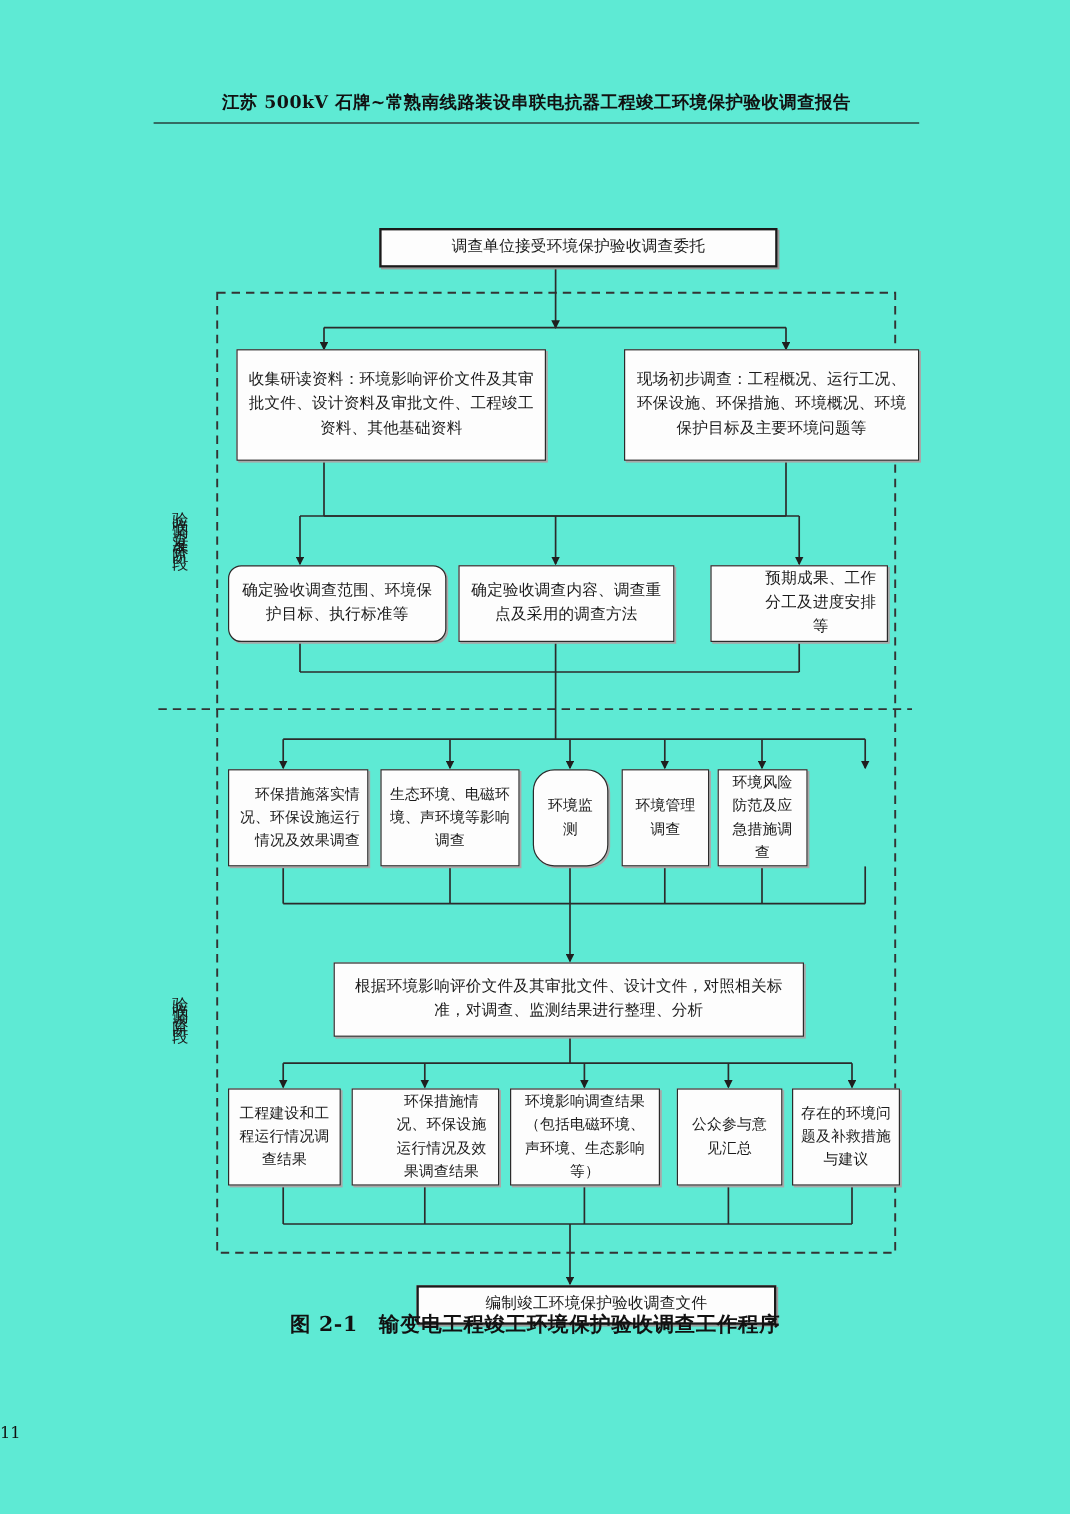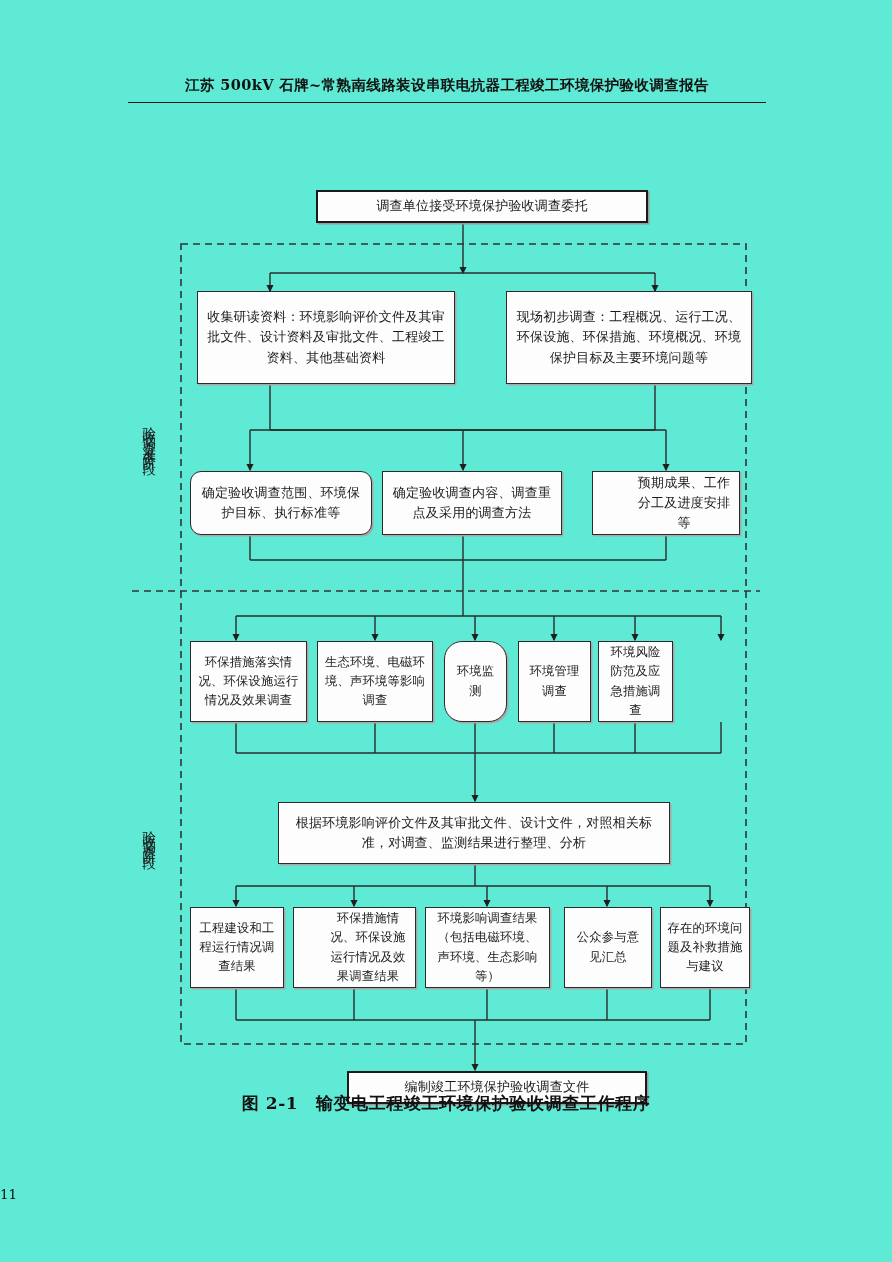--- a/index.html
+++ b/index.html
@@ -193,37 +193,37 @@
     <div class="stage-label" style="left:138px; top:712px; height:170px;">验收调查阶段</div>
 
     <div class="box thick" style="left:316px; top:152px; width:332px; height:33px;">
       <span class="txt">调查单位接受环境保护验收调查委托</span>
     </div>
 
     <div class="box shadowed" style="left:197px; top:253px; width:258px; height:93px;">
       <span class="txt">收集研读资料：环境影响评价文件及其审批文件、设计资料及审批文件、工程竣工资料、其他基础资料</span>
     </div>
 
-    <div class="box shadowed" style="left:506px; top:253px; width:246px; height:93px;">
+    <div class="box shadowed" style="left:520px; top:253px; width:246px; height:93px;">
       <span class="txt">现场初步调查：工程概况、运行工况、环保设施、环保措施、环境概况、环境保护目标及主要环境问题等</span>
     </div>
 
     <div class="box shadowed" style="left:190px; top:433px; width:182px; height:64px;border-radius:11px;">
       <span class="txt">确定验收调查范围、环境保护目标、执行标准等</span>
     </div>
 
     <div class="box shadowed" style="left:382px; top:433px; width:180px; height:64px;">
       <span class="txt">确定验收调查内容、调查重点及采用的调查方法</span>
     </div>
 
     <div class="box shadowed" style="left:592px; top:433px; width:148px; height:64px;padding-left:42px;">
       <span class="txt">预期成果、工作分工及进度安排等</span>
     </div>
 
-    <div class="box shadowed" style="left:190px; top:603px; width:117px; height:81px; font-size:12.3px;">
+    <div class="box shadowed" style="left:190px; top:603px; width:117px; height:81px; font-size:12.3px;text-align:right;">
       <span class="txt">环保措施落实情况、环保设施运行情况及效果调查</span>
     </div>
 
     <div class="box shadowed" style="left:317px; top:603px; width:116px; height:81px; font-size:12.3px;">
       <span class="txt">生态环境、电磁环境、声环境等影响调查</span>
     </div>
 
     <div class="box shadowed" style="left:444px; top:603px; width:63px; height:81px; font-size:12.3px;border-radius:18px;">
       <span class="txt">环境监测</span>
     </div>

